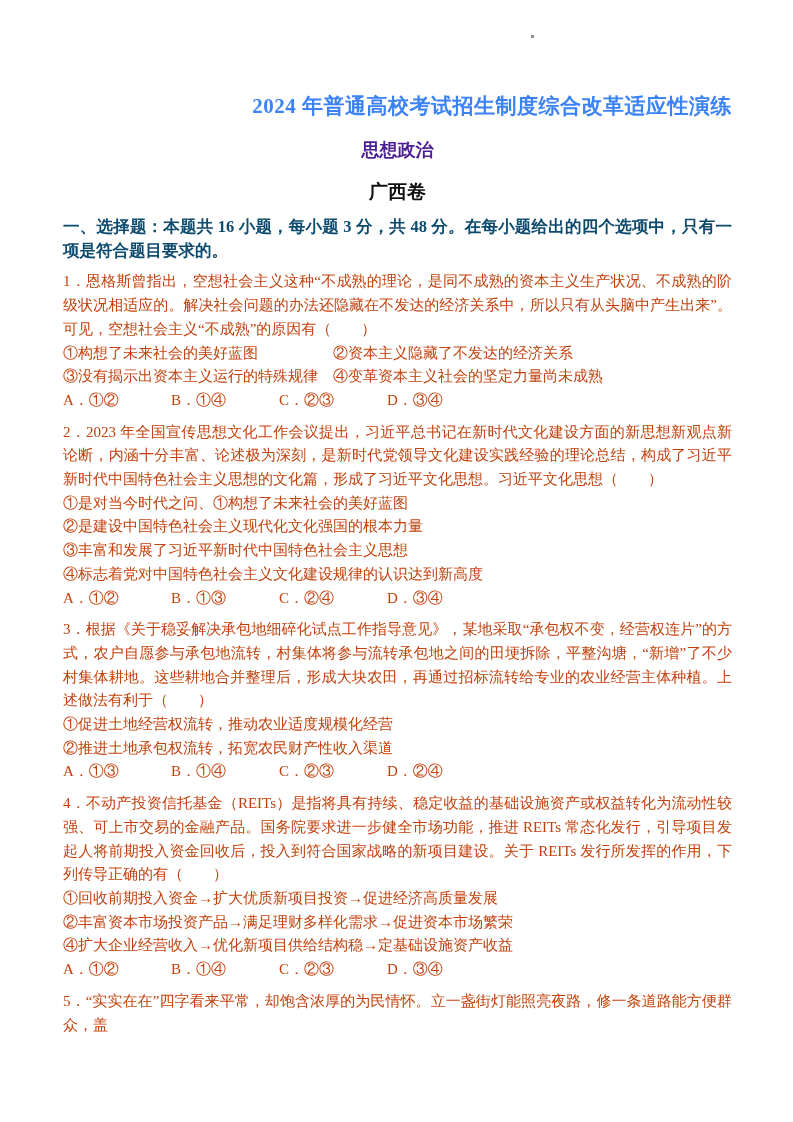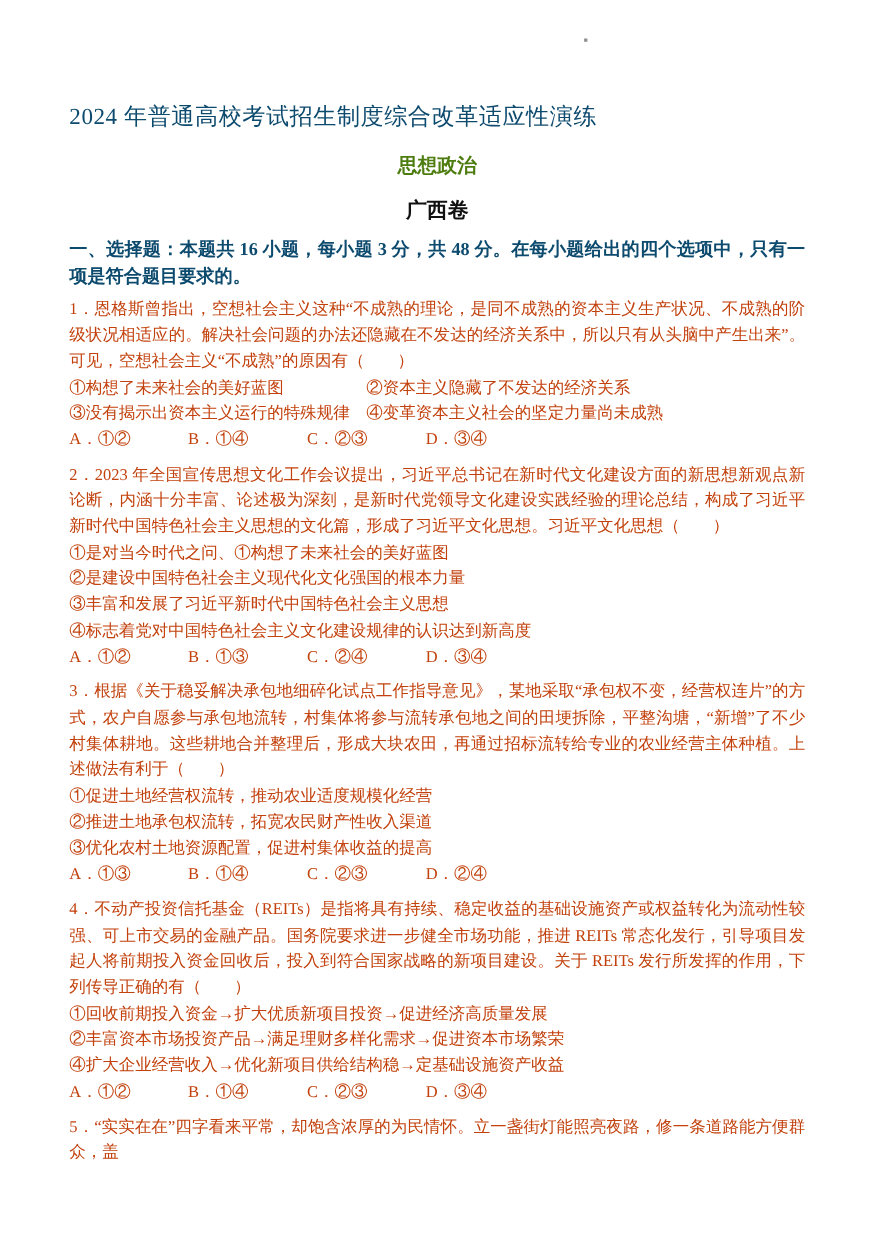--- a/index.html
+++ b/index.html
@@ -25,34 +25,34 @@
     background: #8f8f8f;
   }
   .content {
     position: absolute;
     left: 63px;
     top: 94px;
     width: 669px;
   }
   .doc-title {
     margin: 0;
-    text-align: left;
+    text-align: right;
     font-size: 21px;
-    font-weight: normal;
+    font-weight: bold;
     line-height: 24px;
     letter-spacing: 0.5px;
-    color: #0c4a6e;
+    color: #3b82f6;
   }
   .doc-subject {
     margin: 22px 0 0 0;
     text-align: center;
     font-size: 18px;
     font-weight: bold;
     line-height: 20px;
-    color: #4d7c0f;
+    color: #4c1d95;
   }
   .doc-region {
     margin: 22px 0 0 0;
     text-align: center;
     font-size: 19px;
     font-weight: bold;
     line-height: 20px;
     color: #111;
   }
   .section-heading {
@@ -126,21 +126,20 @@
       <div class="subopt-row">④标志着党对中国特色社会主义文化建设规律的认识达到新高度</div>
       <div class="choices">
         <span class="choice">A．①②</span><span class="choice">B．①③</span><span class="choice">C．②④</span><span class="choice">D．③④</span>
       </div>
     </div>
 
     <div class="question">
       <div class="stem">3．根据《关于稳妥解决承包地细碎化试点工作指导意见》，某地采取“承包权不变，经营权连片”的方式，农户自愿参与承包地流转，村集体将参与流转承包地之间的田埂拆除，平整沟塘，“新增”了不少村集体耕地。这些耕地合并整理后，形成大块农田，再通过招标流转给专业的农业经营主体种植。上述做法有利于（　　）</div>
       <div class="subopt-row">①促进土地经营权流转，推动农业适度规模化经营</div>
       <div class="subopt-row">②推进土地承包权流转，拓宽农民财产性收入渠道</div>
-      <div class="subopt-row">③优化农村土地资源配置，促进村集体收益的提高</div>
       <div class="choices">
         <span class="choice">A．①③</span><span class="choice">B．①④</span><span class="choice">C．②③</span><span class="choice">D．②④</span>
       </div>
     </div>
 
     <div class="question">
       <div class="stem">4．不动产投资信托基金（REITs）是指将具有持续、稳定收益的基础设施资产或权益转化为流动性较强、可上市交易的金融产品。国务院要求进一步健全市场功能，推进 REITs 常态化发行，引导项目发起人将前期投入资金回收后，投入到符合国家战略的新项目建设。关于 REITs 发行所发挥的作用，下列传导正确的有（　　）</div>
       <div class="subopt-row">①回收前期投入资金→扩大优质新项目投资→促进经济高质量发展</div>
       <div class="subopt-row">②丰富资本市场投资产品→满足理财多样化需求→促进资本市场繁荣</div>
       <div class="subopt-row">④扩大企业经营收入→优化新项目供给结构稳→定基础设施资产收益</div>

